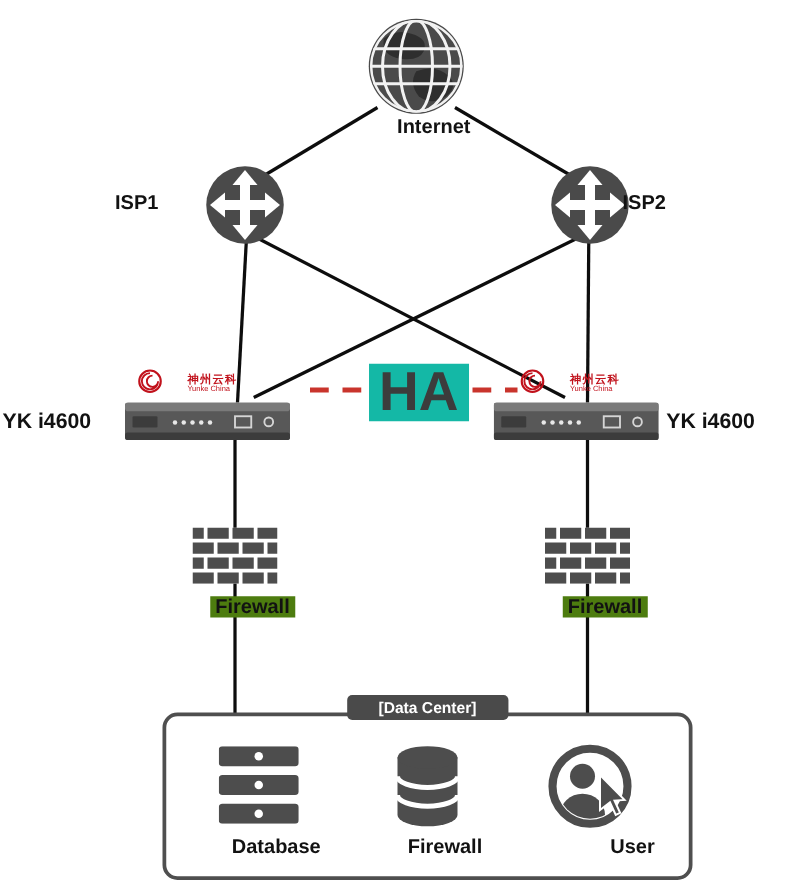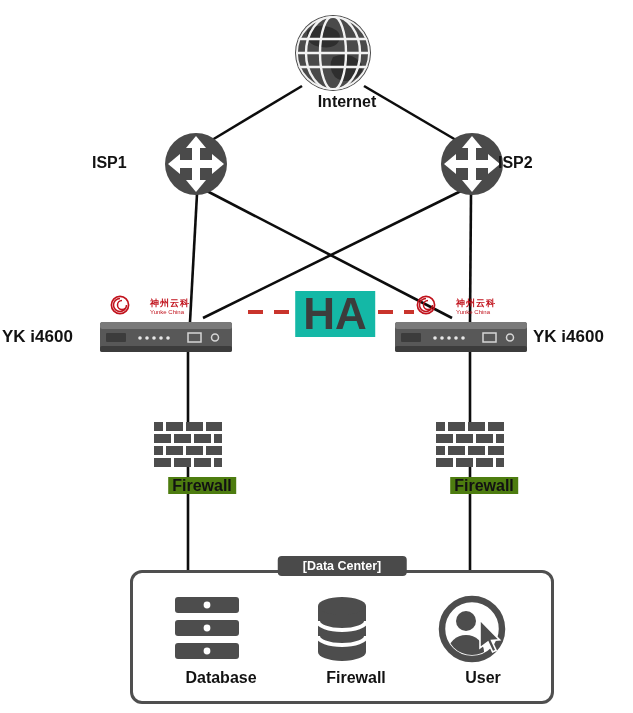--- a/index.html
+++ b/index.html
@@ -230,15 +230,15 @@
           <circle cx="34" cy="34" r="26"></circle>
         </clipPath>
       </defs>
     <circle cx="34" cy="34" r="30" fill="#fff" stroke="#4d4d4d" stroke-width="6.5"></circle>
     <g fill="#4d4d4d" clip-path="url(#ucl)">
       <circle cx="28" cy="26" r="10"></circle>
       <ellipse cx="28" cy="57" rx="18" ry="17"></ellipse>
     </g>
     <polygon points="42,25 42,53 50,46.9 54.6,56.9 58.1,55.3 53.6,45.5 61.6,44.9" fill="#4d4d4d" stroke="#fff" stroke-width="1.6"></polygon>
   </svg>
-  <div class="lbl center" style="left:469px;top:669px;">User</div>
+  <div class="lbl center" style="left:492px;top:669px;">User</div>
 
 </div>
 
 </body></html>

